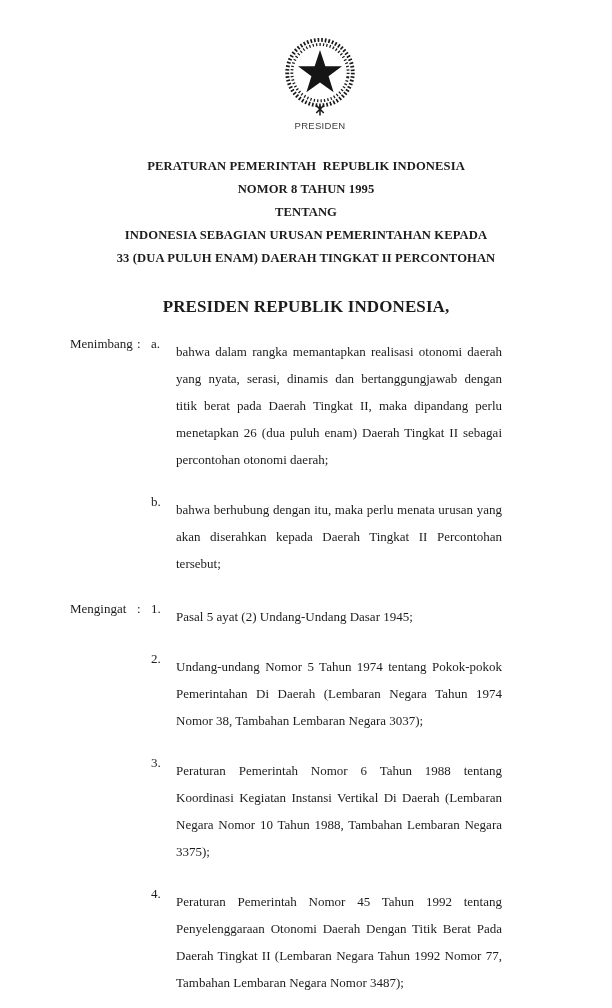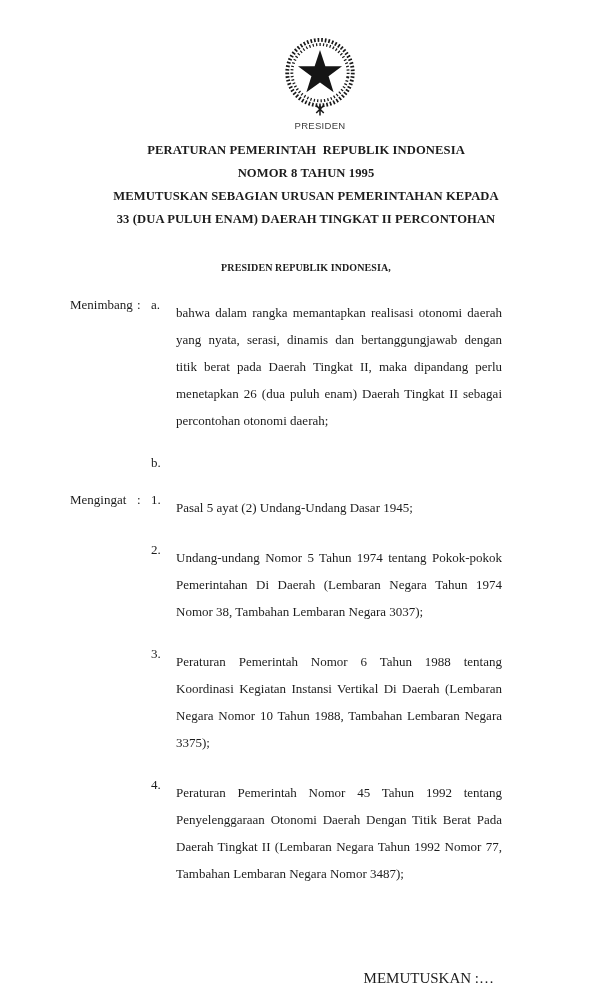--- a/index.html
+++ b/index.html
@@ -31,33 +31,33 @@
   .emblem-caption {
     margin-top: 2px;
     font-family: "Liberation Sans", sans-serif;
     font-size: 9.5px;
     line-height: 12.5px;
     letter-spacing: 0.3px;
     color: #3c3c3c;
   }
   
   .title-block {
-    margin-top: 6px;
+    margin-top: 22px;
     text-align: center;
     font-weight: bold;
     font-size: 12.6px;
     line-height: 23px;
     letter-spacing: 0.1px;
   }
   .title-block div { white-space: pre-wrap; }
   .salutation {
     margin-top: 25px;
     text-align: center;
     font-weight: bold;
-    font-size: 10px;
+    font-size: 17px;
     line-height: 23px;
     letter-spacing: 0.1px;
   }
   
   .content {
     padding-left: 70px;
     padding-right: 102px;
   }
   .sections {
     margin-top: 12px;
@@ -107,40 +107,42 @@
       <path d="M45.5,94 L54.5,85 M45.5,85 L54.5,94 M50,85 L50,97" stroke="#1a1a1a" stroke-width="1.8" fill="none"></path>
     </svg>
     <div class="emblem-caption">
       <div>PRESIDEN</div>
     </div>
   </div>
 
   <div class="title-block">
     <div>PERATURAN PEMERINTAH  REPUBLIK INDONESIA</div>
     <div>NOMOR 8 TAHUN 1995</div>
-    <div>MEMUTUSKAN SEBAGIAN URUSAN PEMERINTAHAN KEPADA</div>
+    <div>TENTANG</div>
+    <div>INDONESIA SEBAGIAN URUSAN PEMERINTAHAN KEPADA</div>
     <div>33 (DUA PULUH ENAM) DAERAH TINGKAT II PERCONTOHAN</div>
   </div>
 
   <div class="salutation">PRESIDEN REPUBLIK INDONESIA,</div>
 
   <div class="content">
     <div class="sections">
 
       <div class="section">
         <div class="row">
           <span class="section-label">Menimbang</span>
           <span class="section-colon">:</span>
           <span class="item-marker">a.</span>
           <p class="item-text">bahwa dalam rangka memantapkan realisasi otonomi daerah yang nyata, serasi, dinamis dan bertanggungjawab dengan titik berat pada Daerah Tingkat II, maka dipandang perlu menetapkan 26 (dua puluh enam) Daerah Tingkat II sebagai percontohan otonomi daerah;</p>
         </div>
         <div class="row">
           <span class="section-label"></span>
           <span class="section-colon"></span>
           <span class="item-marker">b.</span>
+          <p class="item-text">bahwa berhubung dengan itu, maka perlu menata urusan yang akan diserahkan kepada Daerah Tingkat II Percontohan tersebut;</p>
         </div>
       </div>
 
       <div class="section">
         <div class="row">
           <span class="section-label">Mengingat</span>
           <span class="section-colon">:</span>
           <span class="item-marker">1.</span>
           <p class="item-text">Pasal 5 ayat (2) Undang-Undang Dasar 1945;</p>
         </div>

